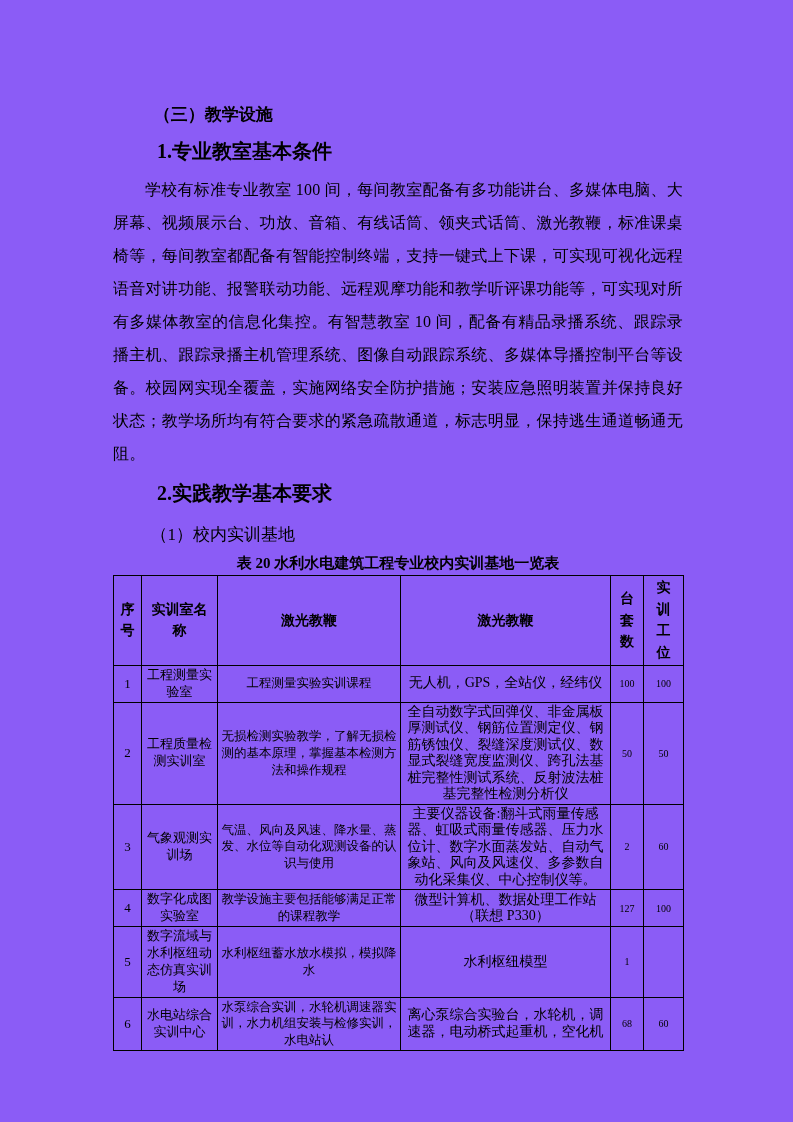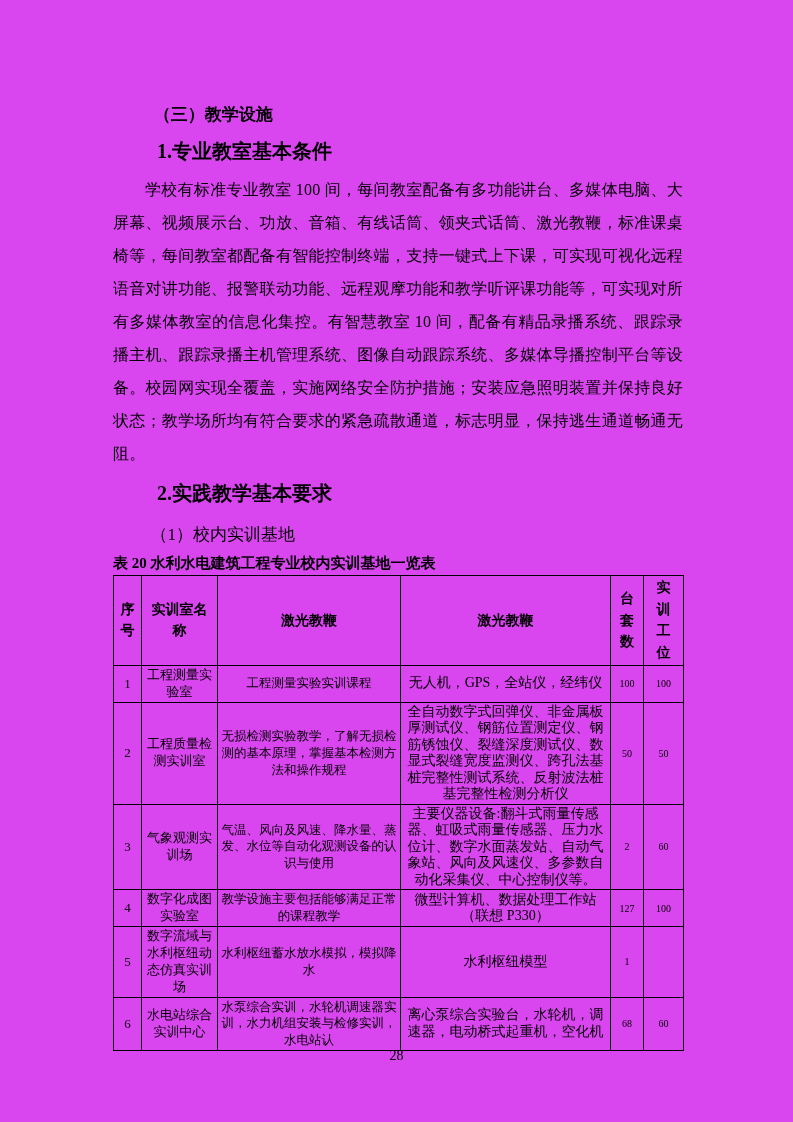--- a/index.html
+++ b/index.html
@@ -1,19 +1,19 @@
 <!DOCTYPE html>
 <html><head>
 <meta charset="utf-8">
 <style>
   html,body{margin:0;padding:0;background:#ffffff;}
   .page{
     position:relative;
     width:793px;height:1122px;
-    background:#d946ef;
+    background:#8b5cf6;
     box-sizing:border-box;
     padding:103px 110px 0 113px;
     color:#000;
     font-family:"Liberation Serif","DejaVu Serif",serif;
     overflow:hidden;
   }
   .h-section{
     font-size:17px;font-weight:bold;
     margin:0 0 12px 0;text-indent:2.4em;
   }
@@ -24,21 +24,21 @@
   }
   .h-num{
     font-size:20px;font-weight:bold;
     margin:10px 0 8px 0;text-indent:2.2em;
   }
   .h-num2{
     font-size:17px;font-weight:normal;
     margin:16px 0 8px 0;text-indent:2.2em;
   }
   .tbl-caption{
-    font-size:15px;font-weight:bold;text-align:left;
+    font-size:15px;font-weight:bold;text-align:center;
     margin:2px 0 2px 0;
   }
   table.lab{
     border-collapse:collapse;width:570px;table-layout:fixed;
     font-size:13px;
   }
   table.lab th,table.lab td{
     border:1px solid #000;
     text-align:center;vertical-align:middle;
     padding:1px 3px;
@@ -144,15 +144,14 @@
         <td class="c-seq">6</td>
         <td class="c-name">水电站综合实训中心</td>
         <td class="c-func">水泵综合实训，水轮机调速器实训，水力机组安装与检修实训，水电站认</td>
         <td class="c-equip">离心泵综合实验台，水轮机，调速器，电动桥式起重机，空化机</td>
         <td class="c-num">68</td>
         <td class="c-num">60</td>
       </tr>
     </tbody>
   </table>
 
-  <div class="pageno">28</div>
 
 </div>
 
 </body></html>

